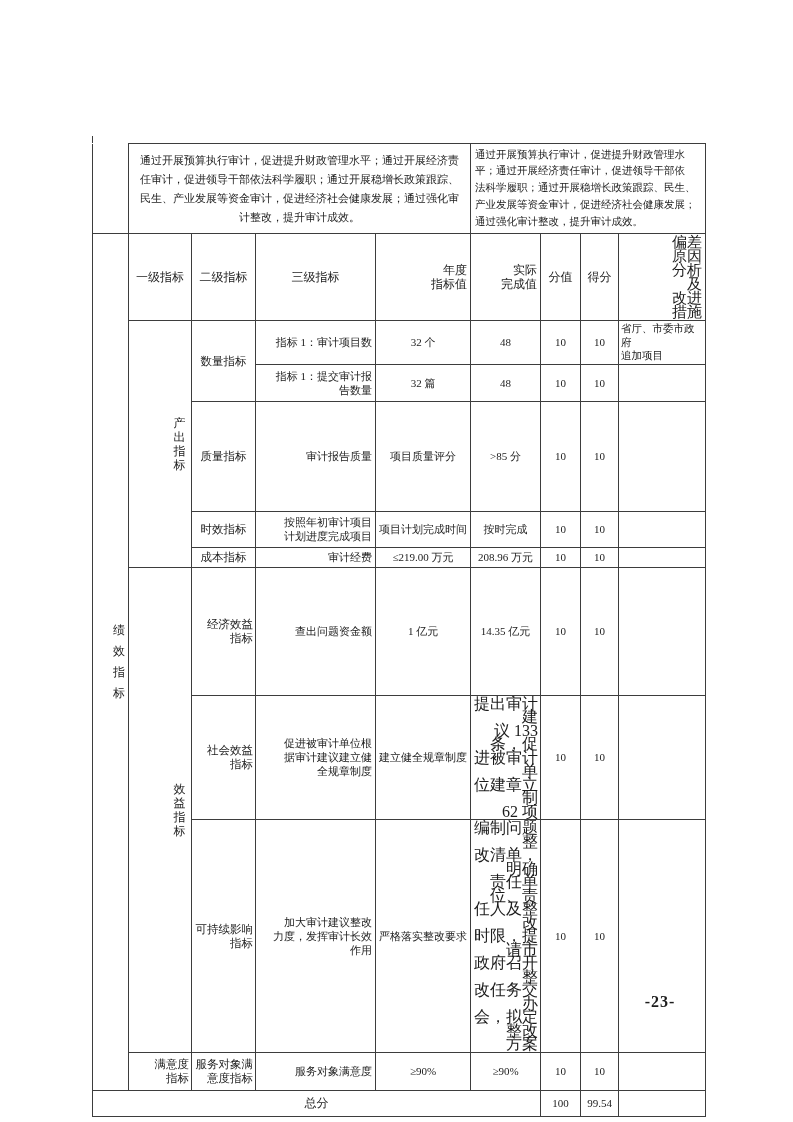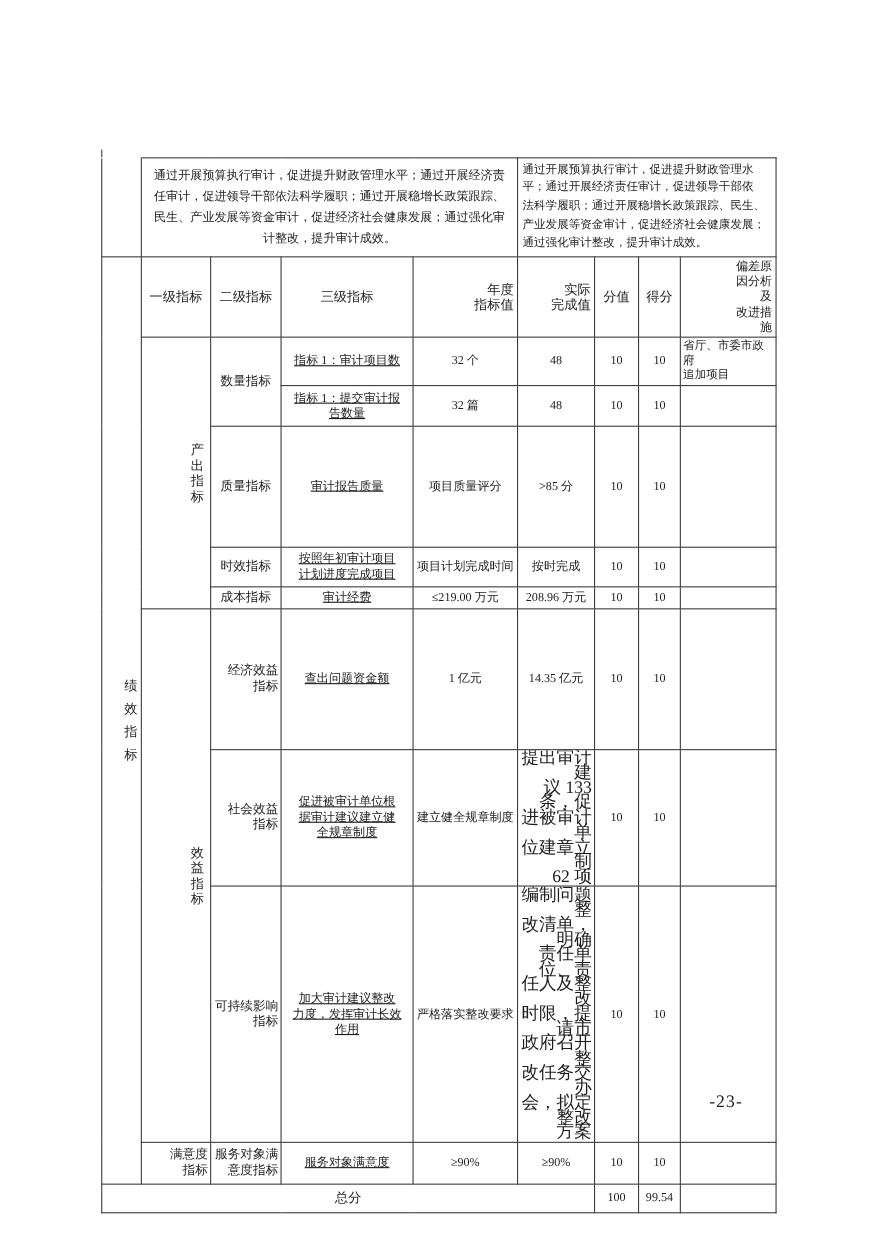--- a/index.html
+++ b/index.html
@@ -26,35 +26,35 @@
   }
   .pre{white-space:pre-line;text-align:right;}
   .no-top{border-top:none;}
 
   .intro{vertical-align:middle;}
   .intro-left{font-size:11px;line-height:19px;padding:2px 4px;text-align:center;}
   .intro-right{font-size:10.5px;line-height:16.8px;padding:2px 4px;text-align:left;}
 
   .side{font-size:12px;line-height:21px;}
   .head{font-size:12px;margin-left:26px;}
-  .head-dev{font-size:11px;line-height:14px;padding-left:44px;}
+  .head-dev{font-size:15px;line-height:14px;padding-left:44px;}
   .grp{font-size:12px;padding-left:42px;}
   .l12{font-size:11.5px;padding:1px 2px;}
-  .l3{font-size:11px;text-align:center;padding:1px 3px;text-decoration:underline;}
+  .l3{font-size:11px;text-align:right;padding:1px 3px;}
   .annual{padding:1px 2px;}
   .small{font-size:16px;line-height:13.5px;padding:1px 2px;}
   .dev{font-size:10.5px;line-height:13.5px;text-align:left;vertical-align:middle;padding:1px 2px;}
   .total-label{font-size:12px;margin-top:48px;}
 
   
   .border-stub{position:absolute;left:92px;top:136px;width:1px;height:7px;background:#3d3d3d;}
 
   .pagenum{
     position:absolute;left:625px;top:993px;width:70px;
-    text-align:center;font-size:16px;letter-spacing:1px;
+    text-align:center;font-size:16px;letter-spacing:1px;font-weight:bold;
   }
 </style>
 </head>
 <body>
 
 <div class="page">
 
   <div class="border-stub"></div>
 
   <table class="perf">

